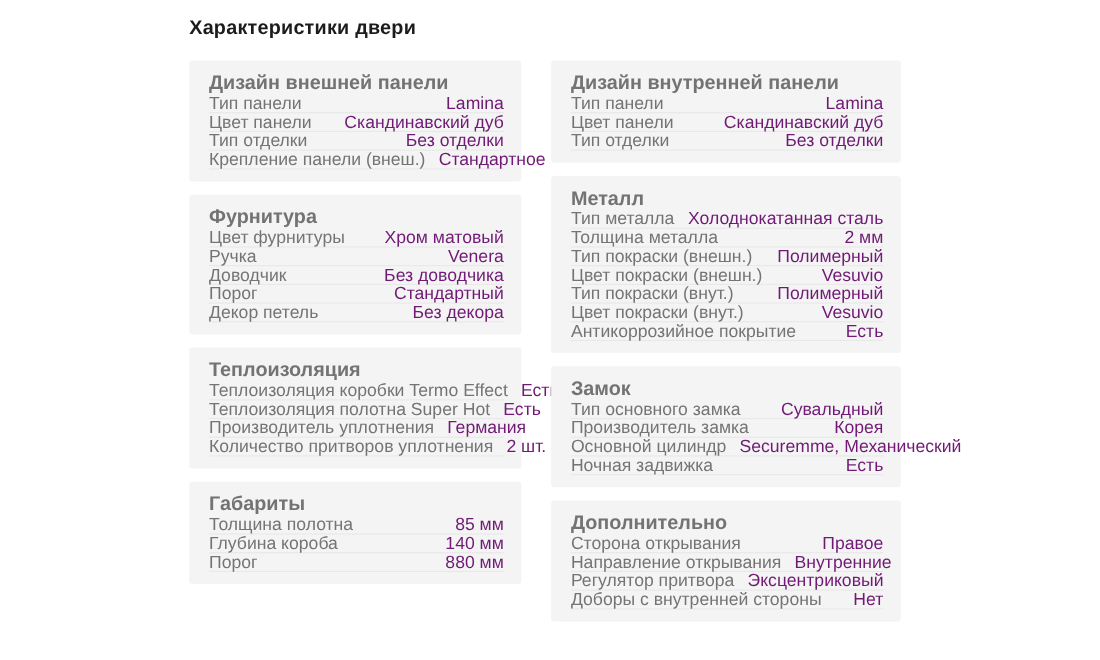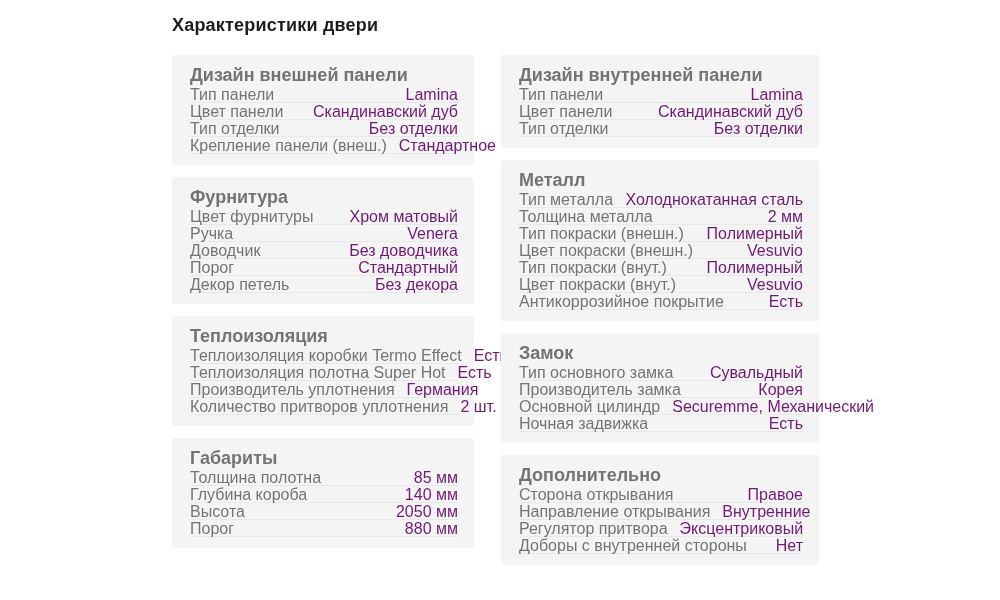--- a/index.html
+++ b/index.html
@@ -170,24 +170,20 @@
   <div class="row">
     <span class="label">Толщина полотна</span>
     <span class="value">85 мм</span>
   </div>
 
   <div class="row">
     <span class="label">Глубина короба</span>
     <span class="value">140 мм</span>
   </div>
 
-  <div class="row">
-    <span class="label">Высота</span>
-    <span class="value">2050 мм</span>
-  </div>
 
   <div class="row">
     <span class="label">Порог</span>
     <span class="value">880 мм</span>
   </div>
 </div>
   </section>
 </div>
     <div class="column column-right">
   <section class="card">

